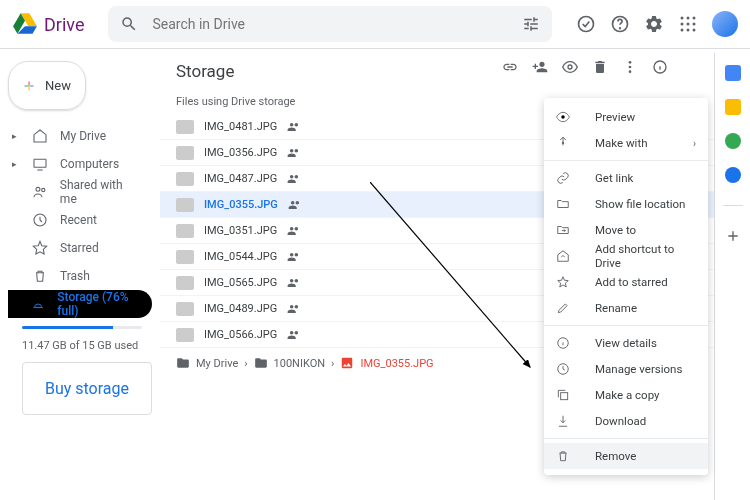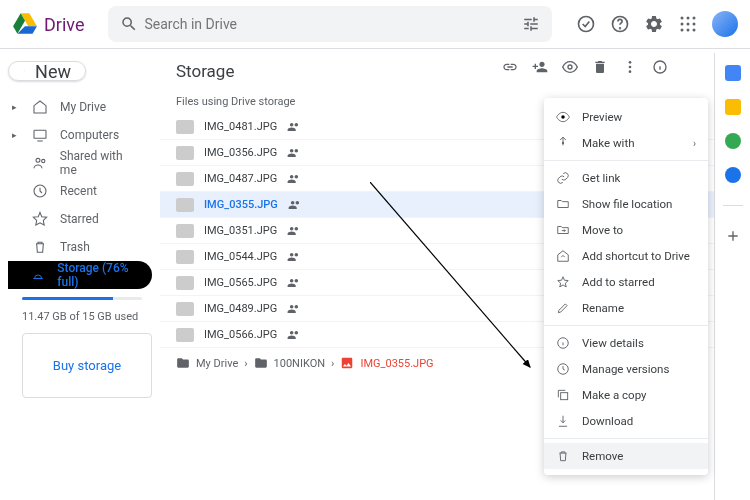--- a/index.html
+++ b/index.html
@@ -1,46 +1,46 @@
 <!DOCTYPE html>
 <html><head>
 <meta charset="utf-8">
 <style>
 * { margin:0; padding:0; box-sizing:border-box; font-family:'Google Sans',Roboto,Arial,sans-serif; }
 body { width:750px; height:500px; overflow:hidden; background:#fff; position:relative; color:#3c4043; font-size:13px; }
 .header { display:flex; align-items:center; height:48px; padding:0 12px; gap:24px; }
 .logo { display:flex; align-items:center; gap:6px; font-size:18px; color:#701a75; }
-.searchbar { flex:1; max-width:450px; height:36px; background:#f1f3f4; border-radius:8px; display:flex; align-items:center; padding:8px 12px; gap:6px; color:#5f6368; }
+.searchbar { flex:1; max-width:450px; height:36px; background:#f1f3f4; border-radius:8px; display:flex; align-items:center; padding:8px 12px; gap:14px; color:#5f6368; }
 .searchbar input { border:none; background:transparent; flex:1; font-size:14px; outline:none; color:#3c4043; }
 .header-icons { display:flex; align-items:center; gap:14px; margin-left:auto; }
 .hicon { width:20px; height:20px; display:flex; align-items:center; justify-content:center; color:#5f6368; cursor:pointer; }
 .avatar { width:26px; height:26px; border-radius:50%; background:linear-gradient(135deg,#8ab4f8,#1a73e8); }
 .divider { height:1px; background:#dadce0; margin:0 0 4px 0; }
 .body { display:flex; height:calc(100% - 53px); }
 .sidebar { width:160px; padding:8px 8px 0 8px; display:flex; flex-direction:column; gap:2px; }
-.new-btn { display:flex; align-items:center; gap:10px; width:78px; height:20px; border:1px solid #dadce0; border-radius:20px; padding:0 14px; box-shadow:0 1px 2px rgba(60,64,67,.2); font-size:18px; color:#3c4043; cursor:pointer; margin-bottom:10px; }
+.new-btn { display:flex; align-items:center; gap:10px; width:78px; height:49px; border:1px solid #dadce0; border-radius:20px; padding:0 14px; box-shadow:0 1px 2px rgba(60,64,67,.2); font-size:13px; color:#3c4043; cursor:pointer; margin-bottom:10px; }
 .sideitem { display:flex; align-items:center; gap:12px; height:28px; padding:0 10px 0 18px; border-radius:0 14px 14px 0; font-size:12px; color:#5f6368; cursor:pointer; }
 .sideitem.active { background:#000000; color:#1a73e8; font-weight:500; }
 .sideitem .chev { width:8px; color:#5f6368; font-size:9px; margin-left:-14px; }
 .storage-bar { margin:6px 10px 4px 14px; height:3px; background:#e8eaed; border-radius:2px; overflow:hidden; }
 .storage-fill { height:100%; width:76%; background:#1a73e8; }
 .storage-text { font-size:11px; color:#5f6368; margin:4px 0 8px 14px; }
-.buy-btn { margin-left:14px; border:1px solid #dadce0; color:#1a73e8; background:#fff; padding:24px 12px; border-radius:4px; font-size:13px; cursor:pointer; }
+.buy-btn { margin-left:14px; border:1px solid #dadce0; color:#1a73e8; background:#fff; padding:16px 12px; border-radius:4px; font-size:16px; cursor:pointer; }
 .main { flex:1; padding:4px 0 0 0; position:relative; overflow:hidden; }
 .main h1 { font-size:17px; font-weight:400; color:#3c4043; padding:4px 16px 10px; }
 .files-header { font-size:11px; color:#5f6368; padding:4px 16px 6px; }
 .file-row { display:flex; align-items:center; height:26px; padding:0 16px; gap:10px; font-size:11px; color:#3c4043; border-bottom:1px solid #f1f3f4; cursor:pointer; }
 .file-row.selected { background:#e8f0fe; color:#1a73e8; font-weight:500; }
 .thumb { width:18px; height:14px; background:#ccc; border-radius:2px; }
 .breadcrumb { display:flex; align-items:center; gap:6px; padding:8px 16px; font-size:11px; color:#5f6368; }
 .breadcrumb .red { color:#ea4335; }
 .toolbar { position:absolute; top:0; right:36px; display:flex; gap:14px; padding:6px 10px; color:#5f6368; }
 .ticon { width:16px; height:16px; cursor:pointer; }
 .context-menu { position:absolute; top:98px; right:42px; width:164px; background:#fff; border-radius:4px; box-shadow:0 2px 10px rgba(0,0,0,.2); padding:6px 0; z-index:10; }
-.menu-item { display:flex; align-items:center; gap:12px; height:26px; padding:0 12px; font-size:11.5px; color:#3c4043; cursor:pointer; }
+.menu-item { display:flex; align-items:center; gap:25px; height:26px; padding:0 12px; font-size:11.5px; color:#3c4043; cursor:pointer; }
 .menu-item:hover,.menu-item.hover { background:#f1f3f4; }
 .menu-item .micon { width:14px; height:14px; display:flex; align-items:center; justify-content:center; color:#5f6368; }
 .menu-item .arrow { margin-left:auto; font-size:10px; color:#5f6368; }
 .menu-sep { height:1px; background:#e8eaed; margin:4px 0; }
 .rightbar { width:36px; border-left:1px solid #dadce0; display:flex; flex-direction:column; align-items:center; padding-top:12px; gap:18px; }
 .rb-icon { width:16px; height:16px; border-radius:3px; }
 .arrow-annot { position:absolute; top:182px; left:370px; pointer-events:none; z-index:5; }
 svg { display:block; }
 </style>
 </head>

